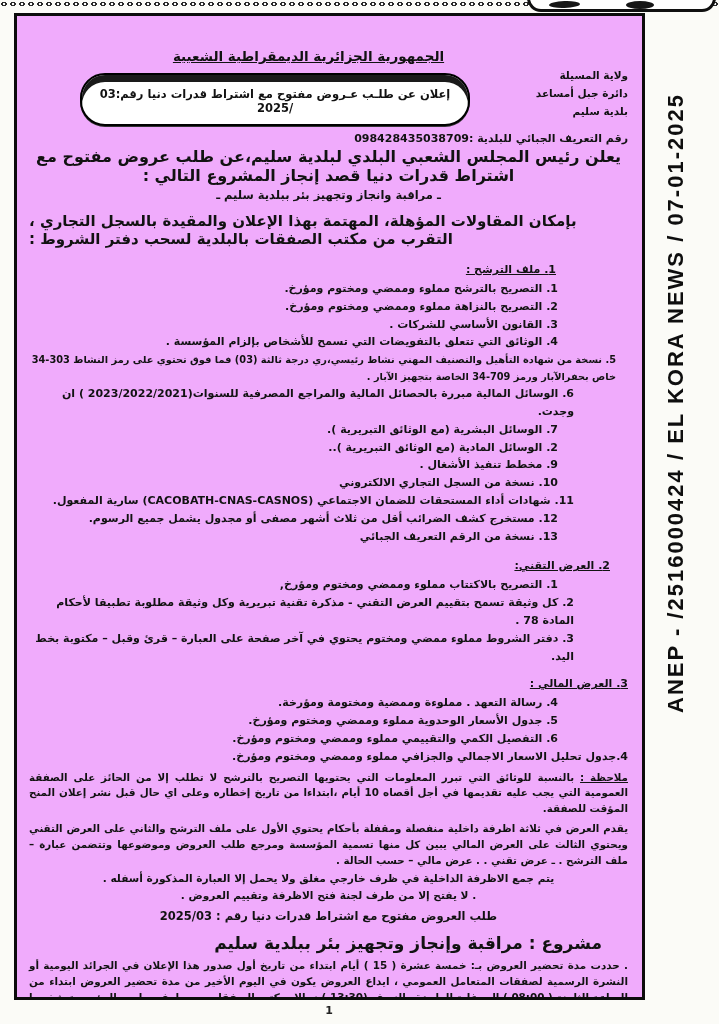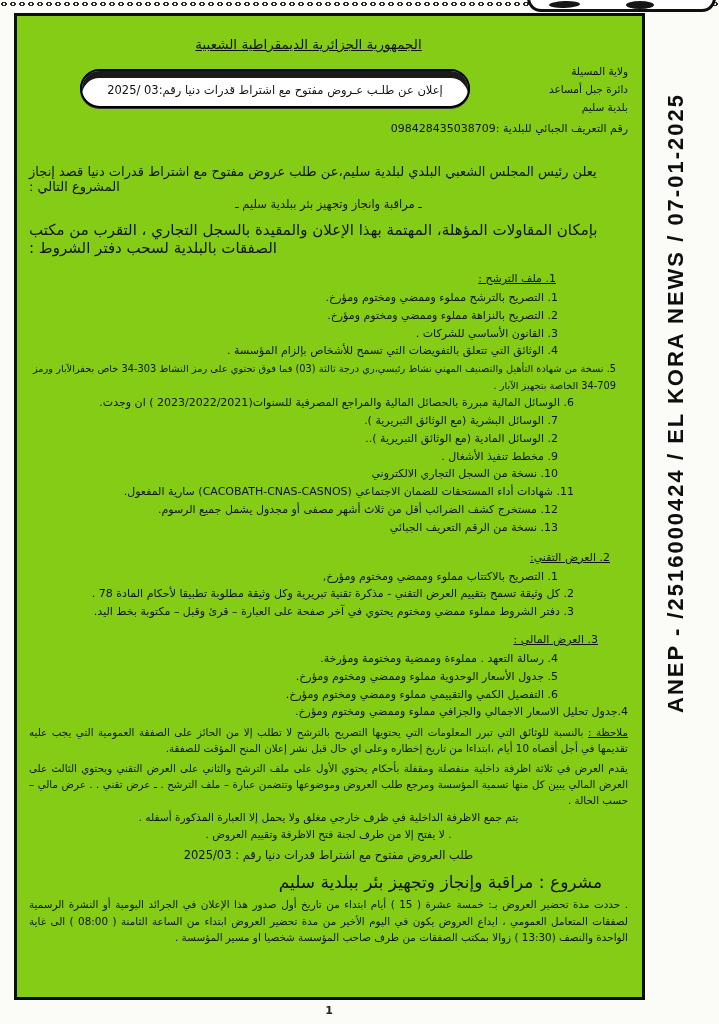--- a/index.html
+++ b/index.html
@@ -21,41 +21,41 @@
     position:absolute; top:-17px; left:527px; width:189px; height:29px;
     border:3px solid #101010; border-radius:14px; background:#ffffff;
   }
   .blob { position:absolute; background:#161616; border-radius:50%; }
   .blob.b1 { left:549px; top:1px; width:31px; height:7px; transform:rotate(-2deg); }
   .blob.b2 { left:626px; top:1px; width:28px; height:8px; }
 
   
   .frame {
     position:absolute; left:14px; top:13px; width:631px; height:987px;
-    border:3px solid #0c0c0c; background:#84cc16;
-    padding:20px 14px 0 12px;
-    direction:rtl; overflow:hidden; font-weight:400;
+    border:3px solid #0c0c0c; background:#f0abfc;
+    padding:32px 14px 0 12px;
+    direction:rtl; overflow:hidden; font-weight:700;
   }
   .republic { text-align:center; font-size:13.5px; text-decoration:underline; margin-right:40px; }
-  .band { display:flex; align-items:flex-start; margin-top:8px; }
+  .band { display:flex; align-items:flex-start; margin-top:0; }
   .right-col { width:116px; font-size:10.5px; line-height:18px; text-align:right; padding-top:2px; flex:none; }
   .announce-box {
     width:390px; flex:none; margin-right:42px; margin-top:9px;
     border:2px solid #000; border-radius:25px; background:#fff;
     padding:12px 10px 9px; text-align:center; font-size:11.5px;
     box-shadow: inset 0 7px 0 #1a1a1a, 0 1px 0 #333;
   }
   .nif { text-align:right; font-size:11px; margin-top:6px; }
-  .intro { font-size:13px; margin-top:29px; text-align:left; }
+  .intro { font-size:16px; margin-top:2px; text-align:center; }
   .project-line { text-align:center; font-size:11.5px; margin-top:3px; }
   .eligibility { font-size:15px; margin-top:10px; text-align:left; }
   .sec-title { font-size:11px; text-decoration:underline; display:block; }
   .s1 { margin-top:15px; margin-right:72px; }
   .s2 { margin-top:14px; margin-right:18px; }
-  .s3 { margin-top:12px; margin-right:30px; }
+  .s3 { margin-top:12px; }
   .list { padding-left:2px; padding-right:70px; font-size:11px; line-height:17.8px; margin-top:4px; text-align:right; }
   .li { }
   .li.wide { font-size:9.8px; margin-right:-58px; margin-left:-6px; line-height:17px; }
   .li.w6 { margin-right:-16px; }
   .extra-li { font-size:11px; text-align:right; line-height:17.8px; }
   .note { font-size:10.3px; line-height:15.8px; text-align:justify; margin-top:4px; }
   .note .lbl { text-decoration:underline; }
   .env { font-size:10.3px; line-height:16.2px; text-align:justify; margin-top:3px; }
   .outer-line { font-size:10.6px; text-align:center; margin-top:3px; }
   .open-line { font-size:10.6px; text-align:center; margin-top:5px; }

